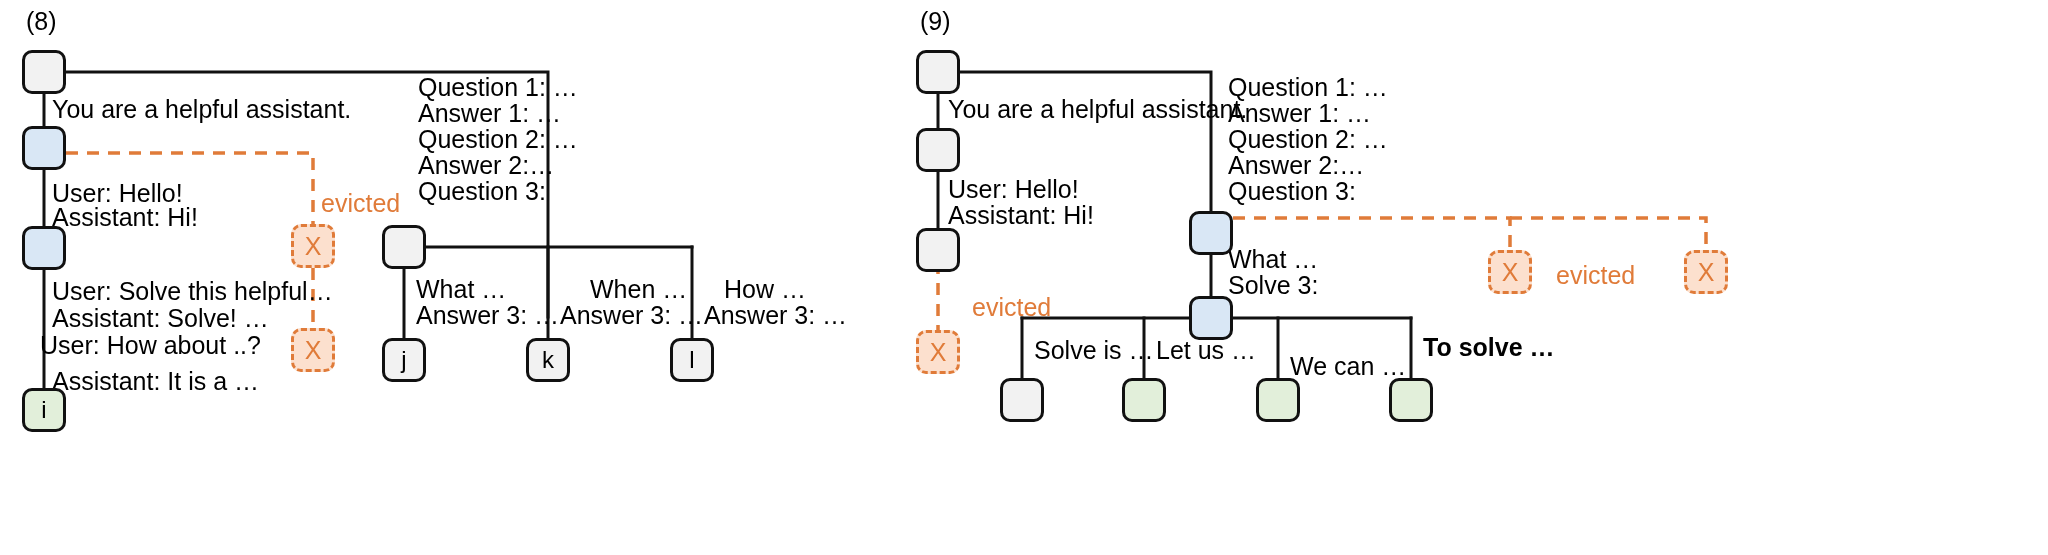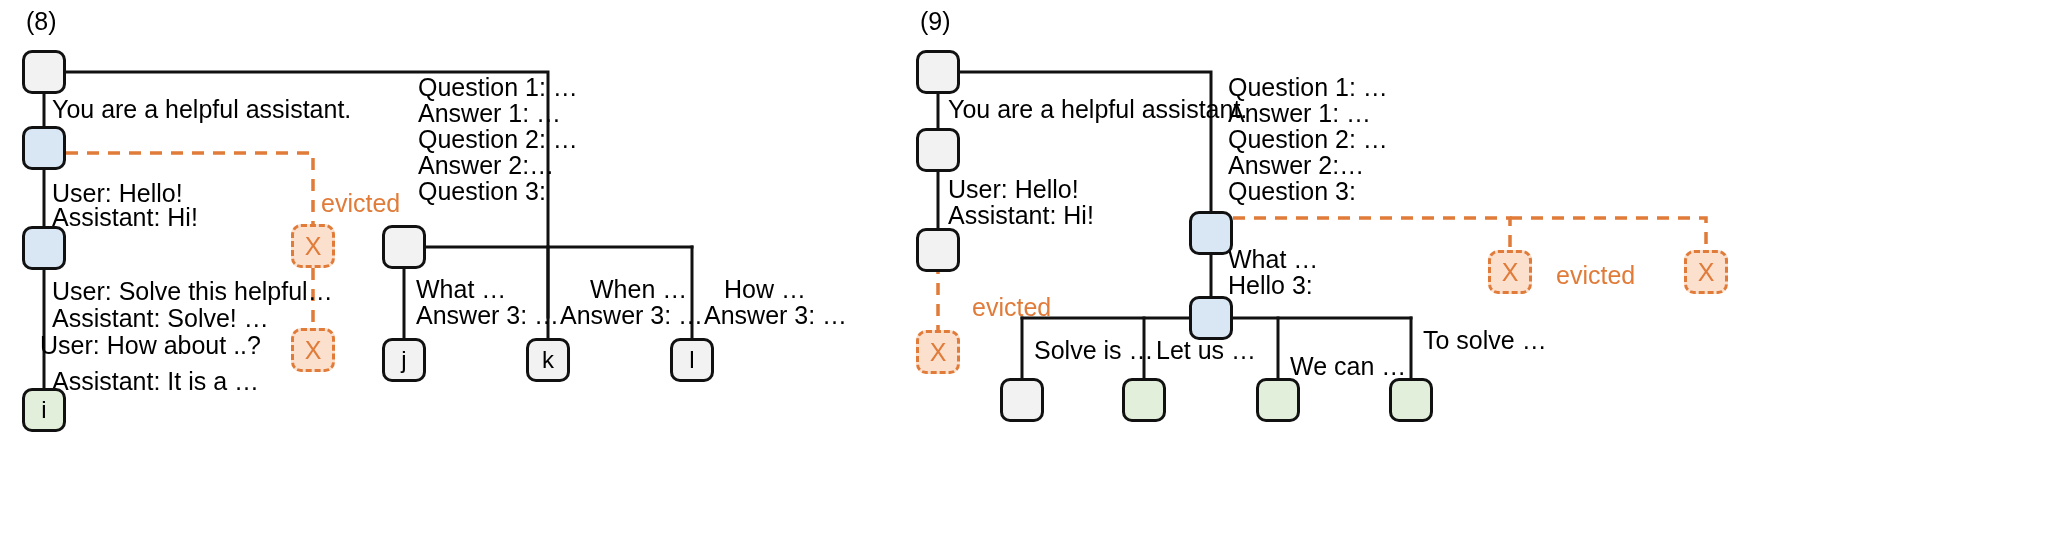--- a/index.html
+++ b/index.html
@@ -238,24 +238,24 @@
     <div class="txt" style="left:1228px; top:96px;">Answer 1: …</div>
 
     <div class="txt" style="left:1228px; top:122px;">Question 2: …</div>
 
     <div class="txt" style="left:1228px; top:148px;">Answer 2:…</div>
 
     <div class="txt" style="left:1228px; top:174px;">Question 3:</div>
 
     <div class="txt" style="left:1228px; top:242px;">What …</div>
 
-    <div class="txt" style="left:1228px; top:268px;">Hello 3:</div>
+    <div class="txt" style="left:1228px; top:268px;">Solve 3:</div>
 
     <div class="txt" style="left:1034px; top:333px;">Solve is …</div>
 
     <div class="txt" style="left:1156px; top:333px;">Let us …</div>
 
     <div class="txt" style="left:1290px; top:349px;">We can …</div>
 
-    <div class="txt" style="left:1423px; top:323px;">To solve …</div>
+    <div class="txt" style="left:1423px; top:330px;font-weight:bold;">To solve …</div>
   </div>
 
 </div>
 
 </body></html>

